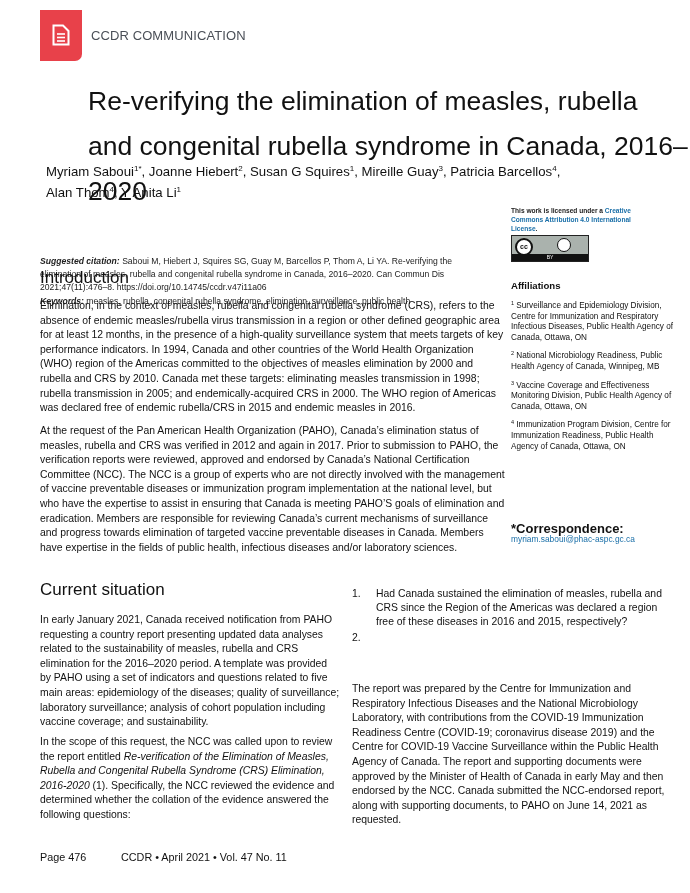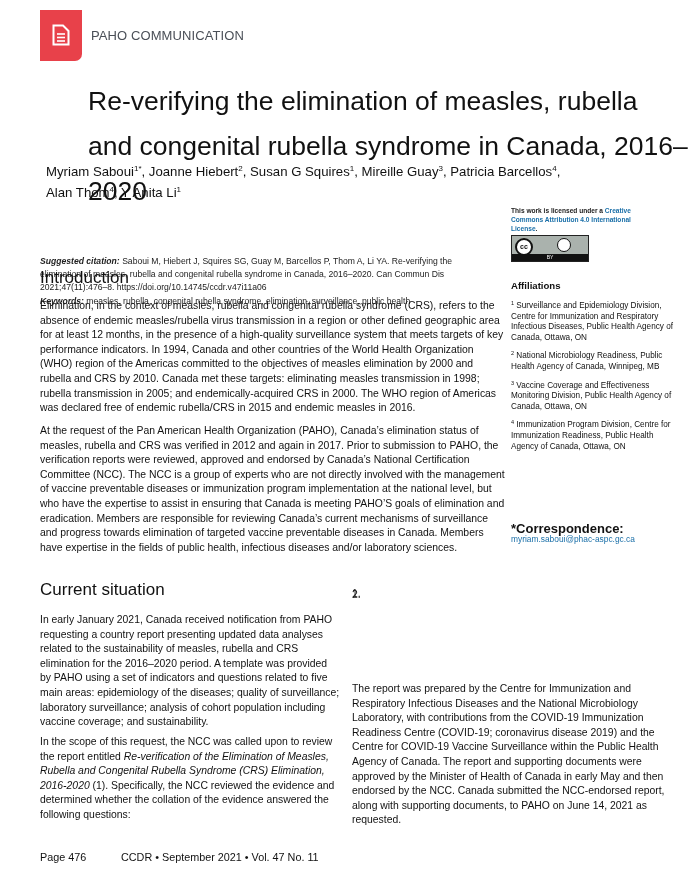--- a/index.html
+++ b/index.html
@@ -49,21 +49,21 @@
 <body>
 
 <div class="badge">
   <svg width="18" height="22" viewBox="0 0 18 22">
     <path d="M1.5 1.5 H11 L16.5 7 V20.5 H1.5 Z" fill="none" stroke="#fff" stroke-width="2"></path>
     <line x1="5" y1="10" x2="13" y2="10" stroke="#fff" stroke-width="1.6"></line>
     <line x1="5" y1="13.5" x2="13" y2="13.5" stroke="#fff" stroke-width="1.6"></line>
     <line x1="5" y1="17" x2="13" y2="17" stroke="#fff" stroke-width="1.6"></line>
   </svg>
 </div>
-<div class="section-label">PAHO COMMUNICATION</div>
+<div class="section-label">CCDR COMMUNICATION</div>
 
 <h1 class="title">Re-verifying the elimination of measles, rubella and congenital rubella syndrome in Canada, 2016–2020</h1>
 
 <div class="authors">
   <span>Myriam Saboui</span><sup>1*</sup>,
   <span>Joanne Hiebert</span><sup>2</sup>,
   <span>Susan G Squires</span><sup>1</sup>,
   <span>Mireille Guay</span><sup>3</sup>,
   <span>Patricia Barcellos</span><sup>4</sup>,<br>
   <span>Alan Thom</span><sup>4</sup>,
@@ -101,20 +101,20 @@
 <p class="body" style="left:40px; top:299px; width:466px;">Elimination, in the context of measles, rubella and congenital rubella syndrome (CRS), refers to the absence of endemic measles/rubella virus transmission in a region or other defined geographic area for at least 12 months, in the presence of a high-quality surveillance system that meets targets of key performance indicators. In 1994, Canada and other countries of the World Health Organization (WHO) region of the Americas committed to the objectives of measles elimination by 2000 and rubella and CRS by 2010. Canada met these targets: eliminating measles transmission in 1998; rubella transmission in 2005; and endemically-acquired CRS in 2000. The WHO region of Americas was declared free of endemic rubella/CRS in 2015 and endemic measles in 2016.</p>
 <p class="body" style="left:40px; top:424px; width:466px;">At the request of the Pan American Health Organization (PAHO), Canada’s elimination status of measles, rubella and CRS was verified in 2012 and again in 2017. Prior to submission to PAHO, the verification reports were reviewed, approved and endorsed by Canada’s National Certification Committee (NCC). The NCC is a group of experts who are not directly involved with the management of vaccine preventable diseases or immunization program implementation at the national level, but who have the expertise to assist in ensuring that Canada is meeting PAHO’S goals of elimination and eradication. Members are responsible for reviewing Canada’s current mechanisms of surveillance and progress towards elimination of targeted vaccine preventable diseases in Canada. Members have expertise in the fields of public health, infectious diseases and/or laboratory sciences.</p>
 
 <div class="h2" style="left:40px; top:580px;">Current situation</div>
 <p class="body" style="left:40px; top:613px; width:300px;">In early January 2021, Canada received notification from PAHO requesting a country report presenting updated data analyses related to the sustainability of measles, rubella and CRS elimination for the 2016–2020 period. A template was provided by PAHO using a set of indicators and questions related to five main areas: epidemiology of the diseases; quality of surveillance; laboratory surveillance; analysis of cohort population including vaccine coverage; and sustainability.</p>
 <p class="body" style="left:40px; top:735px; width:300px;">
   <span>In the scope of this request, the NCC was called upon to review the report entitled </span><i>Re-verification of the Elimination of Measles, Rubella and Congenital Rubella Syndrome (CRS) Elimination, 2016-2020</i><span> (1). Specifically, the NCC reviewed the evidence and determined whether the collation of the evidence answered the following questions:</span>
 </p>
 
 <ol class="qlist">
-  <li><span class="num">1.</span></li>
+  <li><span class="num">1.</span><span>Had Canada sustained the elimination of measles, rubella and CRS since the Region of the Americas was declared a region free of these diseases in 2016 and 2015, respectively?</span></li>
   <li><span class="num">2.</span></li>
 </ol>
 
 <p class="body" style="left:352px; top:682px; width:322px;">The report was prepared by the Centre for Immunization and Respiratory Infectious Diseases and the National Microbiology Laboratory, with contributions from the COVID-19 Immunization Readiness Centre (COVID-19; coronavirus disease 2019) and the Centre for COVID-19 Vaccine Surveillance within the Public Health Agency of Canada. The report and supporting documents were approved by the Minister of Health of Canada in early May and then endorsed by the NCC. Canada submitted the NCC-endorsed report, along with supporting documents, to PAHO on June 14, 2021 as requested.</p>
 
 <div class="footer" style="left:40px;">Page 476</div>
-<div class="footer" style="left:121px;">CCDR • September 2021 • Vol. 47 No. 11</div>
+<div class="footer" style="left:121px;">CCDR • April 2021 • Vol. 47 No. 11</div>
 
 </body></html>

